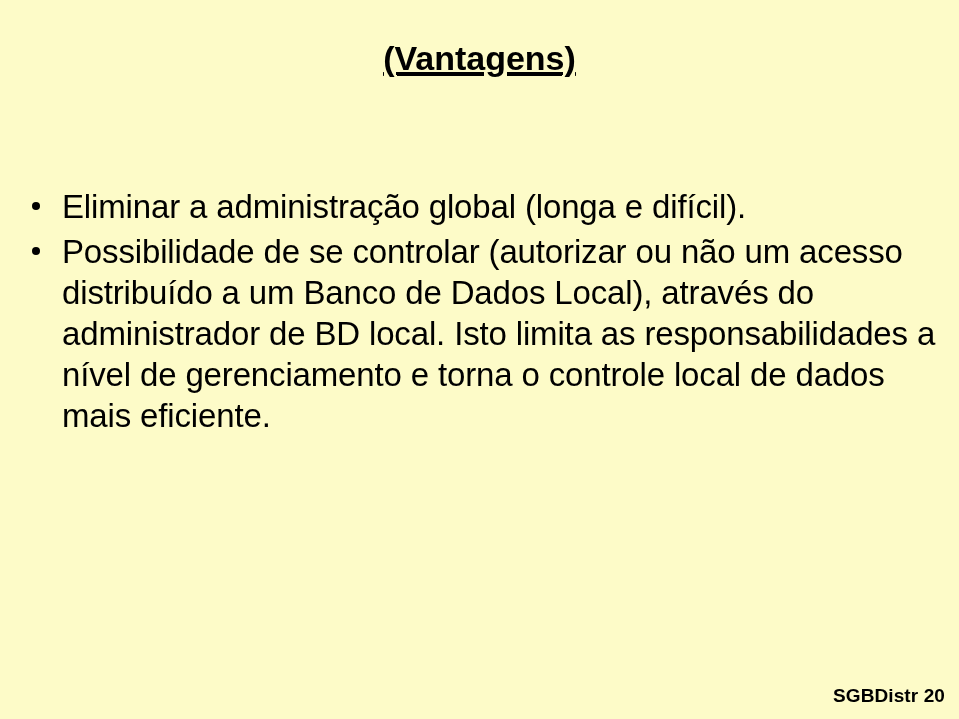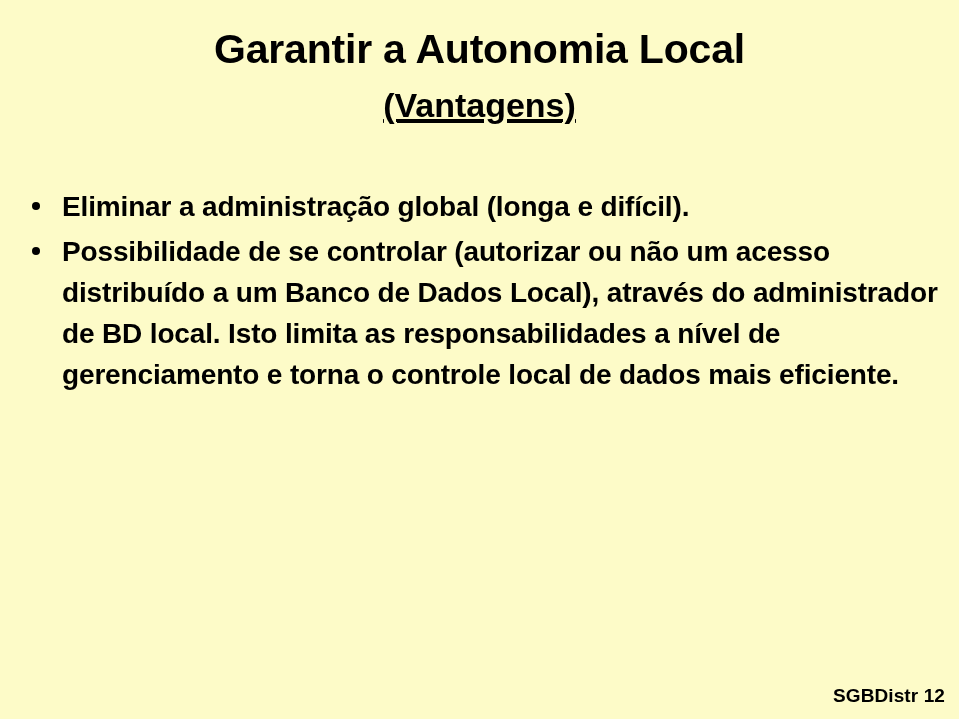--- a/index.html
+++ b/index.html
@@ -55,22 +55,22 @@
     left: 24px;
     top: 186px;
     width: 916px;
     list-style: none;
     margin: 0;
     padding: 0;
   }
   .bullet-item {
     position: relative;
     padding-left: 38px;
-    font-size: 28px;
-    font-weight: bold;
+    font-size: 33px;
+    font-weight: normal;
     line-height: 41px;
     margin-bottom: 4px;
     letter-spacing: -0.15px;
   }
   .bullet-item .dot {
     position: absolute;
     left: 8px;
     top: 16px;
     width: 8px;
     height: 8px;
@@ -88,32 +88,31 @@
     line-height: 22px;
     letter-spacing: 0.1px;
   }
 </style>
 </head>
 <body>
 
 <div class="slide">
 
   <div class="title-block">
-    <div class="slide-title">Garantir a Autonomia Local</div>
     <div class="slide-subtitle">
       <span class="u">(Vantagens)</span>
     </div>
   </div>
 
   <ul class="body-list">
     <li class="bullet-item">
       <span class="dot"></span>
       <span>Eliminar a administração global (longa e difícil).</span>
     </li>
     <li class="bullet-item">
       <span class="dot"></span>
       <span>Possibilidade de se controlar (autorizar ou não um acesso distribuído a um Banco de Dados Local), através do administrador de BD local. Isto limita as responsabilidades a nível de gerenciamento e torna o controle local de dados mais eficiente.</span>
     </li>
   </ul>
 
-  <div class="footer">SGBDistr 12</div>
+  <div class="footer">SGBDistr 20</div>
 
 </div>
 
 </body></html>

